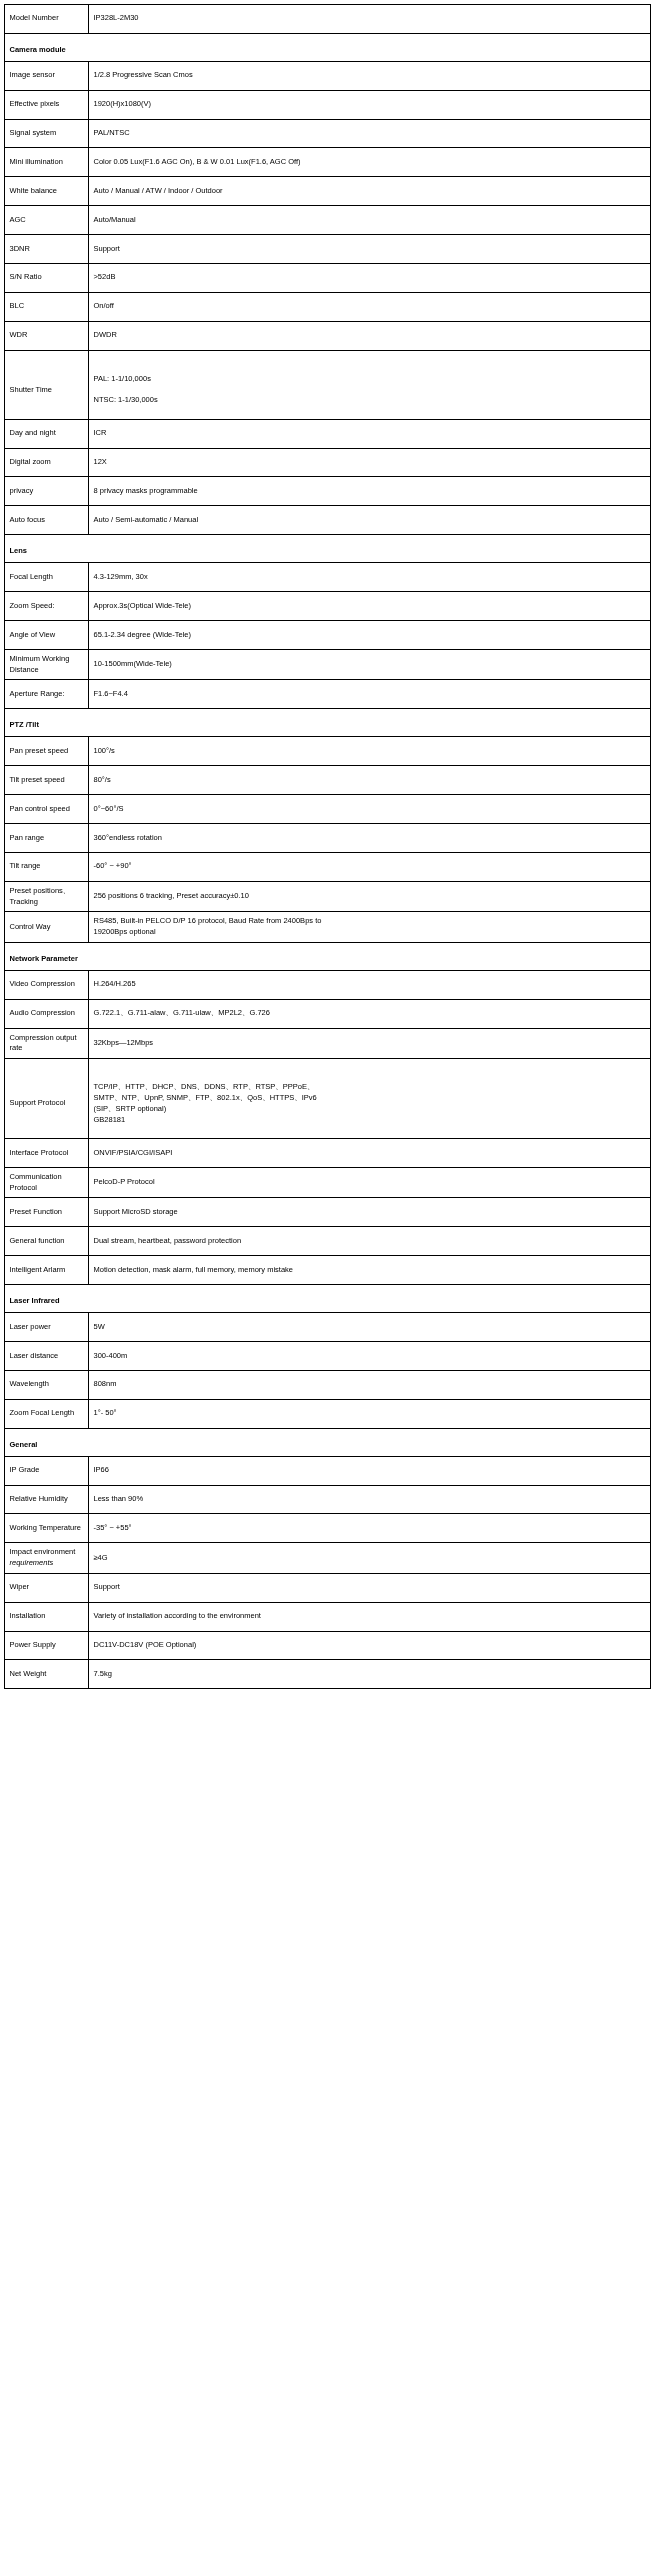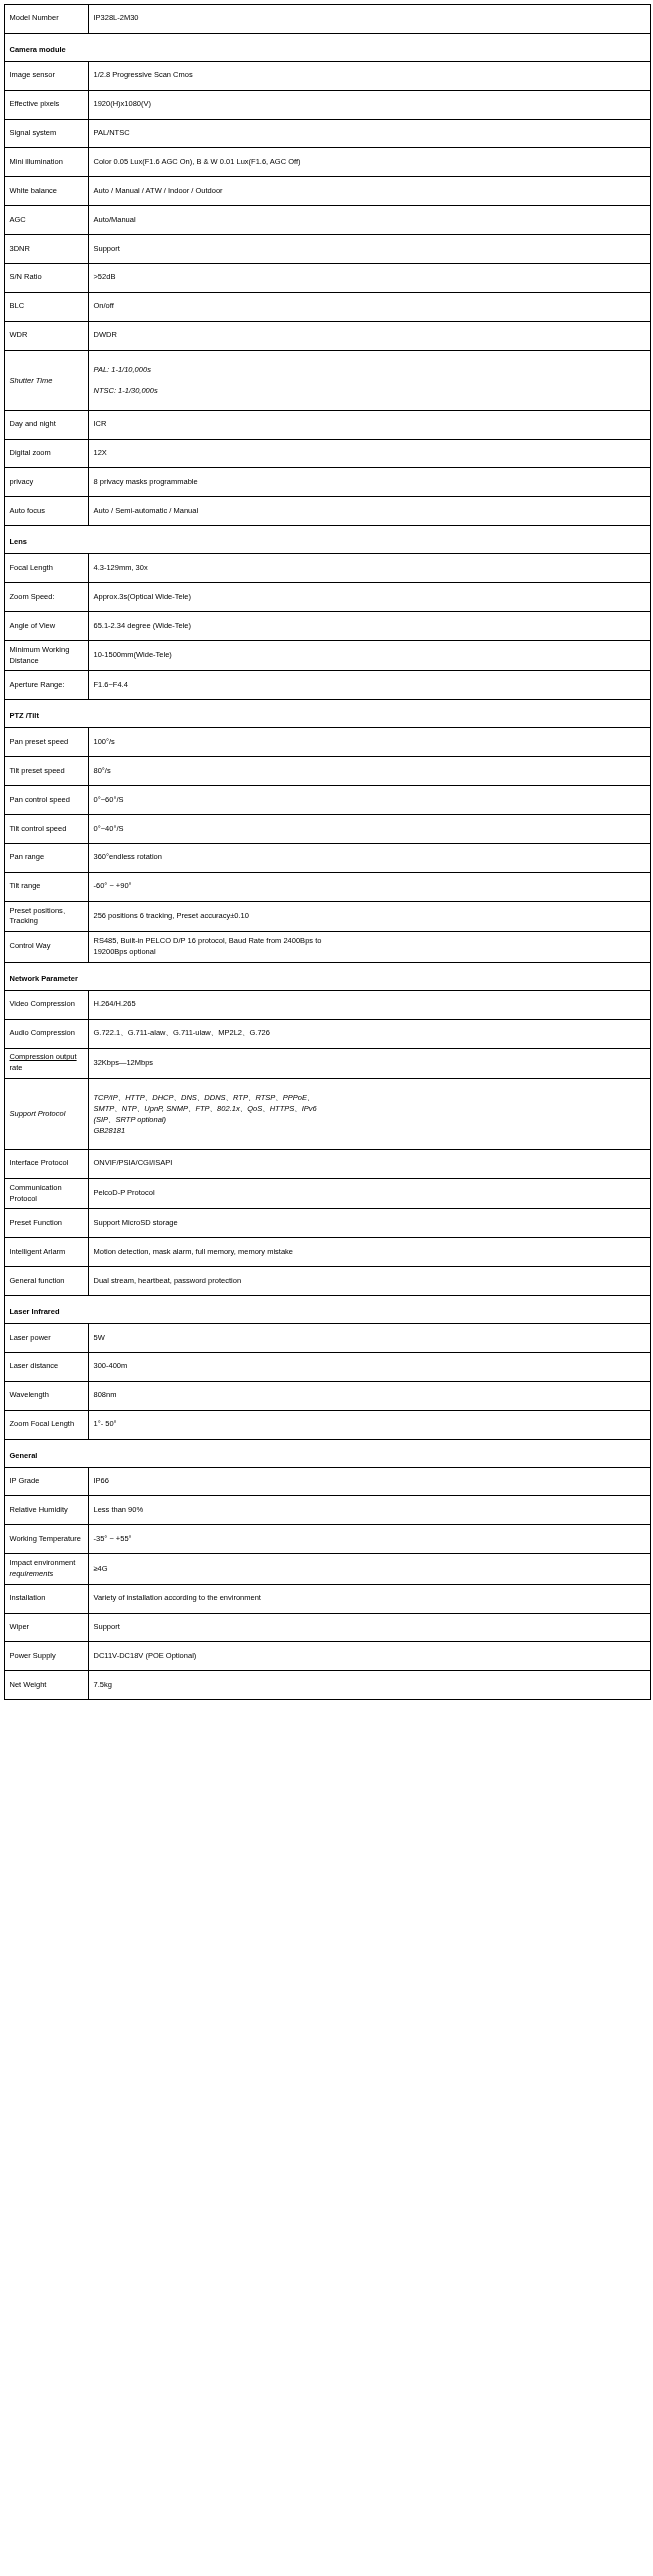--- a/index.html
+++ b/index.html
@@ -47,23 +47,22 @@
   tr.section-row td.section-cell {
     font-weight: bold;
     padding-top: 11px;
     padding-bottom: 5.2px;
   }
   tr.tall td {
     padding-top: 8.5px;
     padding-bottom: 8.5px;
   }
   tr.xtall td {
-    padding-top: 14px;
+    padding-top: 23px;
     padding-bottom: 12.4px;
-    font-style: italic;
   }
   .stack-gap {
     display: block;
   }
   .stack-gap + .stack-gap {
     margin-top: 11px;
   }
 </style>
 </head>
 <body>
@@ -180,24 +179,20 @@
         </tr>
         <tr class="tall">
           <td class="label-cell">Tilt preset speed</td>
           <td class="value-cell">80°/s</td>
         </tr>
         <tr class="tall">
           <td class="label-cell">Pan control speed</td>
           <td class="value-cell">0°~60°/S</td>
         </tr>
         <tr class="tall">
-          <td class="label-cell">Tilt control speed</td>
-          <td class="value-cell">0°~40°/S</td>
-        </tr>
-        <tr class="tall">
           <td class="label-cell">Pan range</td>
           <td class="value-cell">360°endless rotation</td>
         </tr>
         <tr class="tall">
           <td class="label-cell">Tilt range</td>
           <td class="value-cell">-60° ~ +90°</td>
         </tr>
         <tr class="">
           <td class="label-cell">
             <span class="line" style="display: block;">Preset positions、</span>
@@ -218,21 +213,21 @@
         <tr class="tall">
           <td class="label-cell">Video Compression</td>
           <td class="value-cell">H.264/H.265</td>
         </tr>
         <tr class="tall">
           <td class="label-cell">Audio Compression</td>
           <td class="value-cell">G.722.1、G.711-alaw、G.711-ulaw、MP2L2、G.726</td>
         </tr>
         <tr class="">
           <td class="label-cell">
-            <span class="line" style="display: block; text-decoration: underline;">Compression output</span>
+            <span class="line" style="display: block;">Compression output</span>
             <span class="line" style="display: block;">rate</span>
           </td>
           <td class="value-cell">32Kbps—12Mbps</td>
         </tr>
         <tr class="xtall">
           <td class="label-cell">Support Protocol</td>
           <td class="value-cell">
             <span style="display: block;">TCP/IP、HTTP、DHCP、DNS、DDNS、RTP、RTSP、PPPoE、</span>
             <span style="display: block;">SMTP、NTP、UpnP, SNMP、FTP、802.1x、QoS、HTTPS、IPv6</span>
             <span style="display: block;">(SIP、SRTP optional)</span>
@@ -248,27 +243,27 @@
             <span class="line" style="display: block;">Communication</span>
             <span class="line" style="display: block;">Protocol</span>
           </td>
           <td class="value-cell">PelcoD-P Protocol</td>
         </tr>
         <tr class="tall">
           <td class="label-cell">Preset Function</td>
           <td class="value-cell">Support MicroSD storage</td>
         </tr>
         <tr class="tall">
+          <td class="label-cell">General function</td>
+          <td class="value-cell">Dual stream, heartbeat, password protection</td>
+        </tr>
+        <tr class="tall">
           <td class="label-cell">Intelligent Arlarm</td>
           <td class="value-cell">Motion detection, mask alarm, full memory, memory mistake</td>
         </tr>
-        <tr class="tall">
-          <td class="label-cell">General function</td>
-          <td class="value-cell">Dual stream, heartbeat, password protection</td>
-        </tr>
         <tr class="section-row">
           <td class="section-cell" colspan="2">Laser Infrared</td>
         </tr>
         <tr class="tall">
           <td class="label-cell">Laser power</td>
           <td class="value-cell">5W</td>
         </tr>
         <tr class="tall">
           <td class="label-cell">Laser distance</td>
           <td class="value-cell">300-400m</td>
@@ -297,26 +292,26 @@
           <td class="value-cell">-35° ~ +55°</td>
         </tr>
         <tr class="">
           <td class="label-cell">
             <span class="line" style="display: block;">Impact environment</span>
             <span class="line" style="display: block; font-style: italic;">requirements</span>
           </td>
           <td class="value-cell">≥4G</td>
         </tr>
         <tr class="tall">
+          <td class="label-cell">Wiper</td>
+          <td class="value-cell">Support</td>
+        </tr>
+        <tr class="tall">
           <td class="label-cell">Installation</td>
           <td class="value-cell">Variety of installation according to the environment</td>
-        </tr>
-        <tr class="tall">
-          <td class="label-cell">Wiper</td>
-          <td class="value-cell">Support</td>
         </tr>
         <tr class="tall">
           <td class="label-cell">Power Supply</td>
           <td class="value-cell">DC11V-DC18V (POE Optional)</td>
         </tr>
         <tr class="tall">
           <td class="label-cell">Net Weight</td>
           <td class="value-cell">7.5kg</td>
         </tr>
       </tbody>

